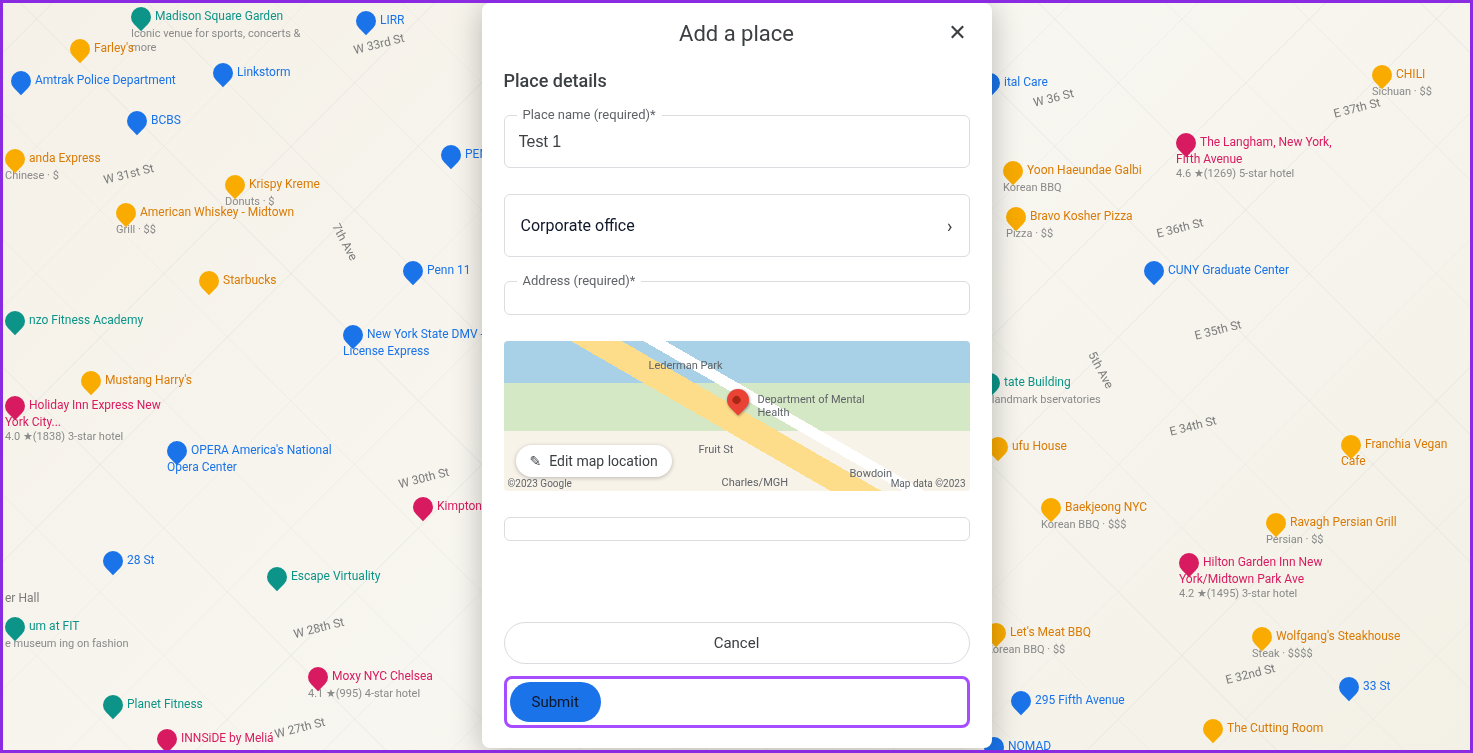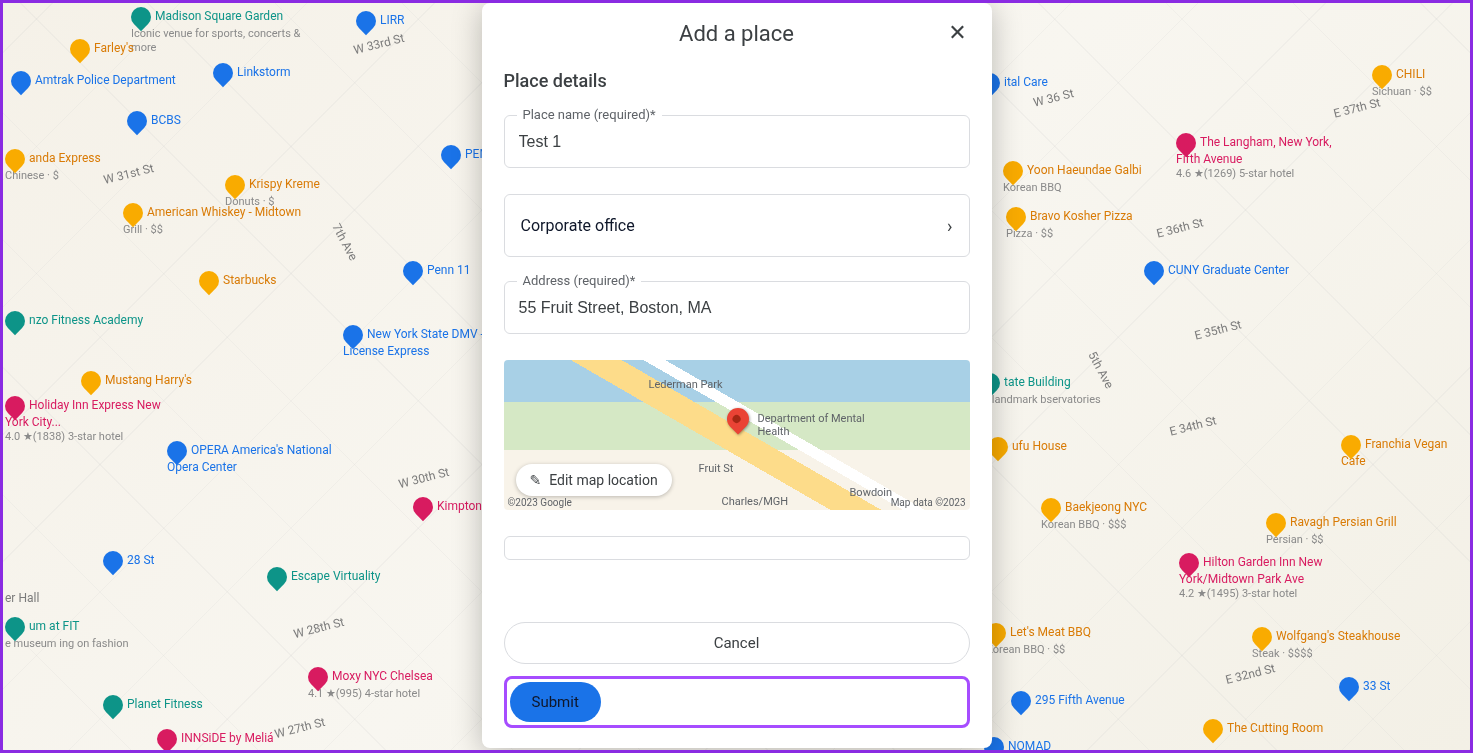--- a/index.html
+++ b/index.html
@@ -146,21 +146,21 @@
 <div class="map-bg">
   <div id="poi-layer">
       <div class="poi teal" style="left: 128px; top: 4px;"><span class="pin teal"></span><span>Madison Square Garden</span><br><span class="sub">Iconic venue for sports, concerts &amp; more</span></div>
       <div class="poi orange" style="left: 67px; top: 36px;"><span class="pin orange"></span><span>Farley's</span></div>
       <div class="poi blue" style="left: 8px; top: 68px;"><span class="pin blue"></span><span>Amtrak Police Department</span></div>
       <div class="poi blue" style="left: 210px; top: 60px;"><span class="pin blue"></span><span>Linkstorm</span></div>
       <div class="poi blue" style="left: 353px; top: 8px;"><span class="pin blue"></span><span>LIRR</span></div>
       <div class="poi blue" style="left: 124px; top: 108px;"><span class="pin blue"></span><span>BCBS</span></div>
       <div class="poi orange" style="left: 2px; top: 146px;"><span class="pin orange"></span><span>anda Express</span><br><span class="sub">Chinese · $</span></div>
       <div class="poi orange" style="left: 222px; top: 172px;"><span class="pin orange"></span><span>Krispy Kreme</span><br><span class="sub">Donuts · $</span></div>
-      <div class="poi orange" style="left: 113px; top: 200px; margin-left: 7px;"><span class="pin orange"></span><span>American Whiskey - Midtown</span><br><span class="sub">Grill · $$</span></div>
+      <div class="poi orange" style="left: 113px; top: 200px;"><span class="pin orange"></span><span>American Whiskey - Midtown</span><br><span class="sub">Grill · $$</span></div>
       <div class="poi orange" style="left: 196px; top: 268px;"><span class="pin orange"></span><span>Starbucks</span></div>
       <div class="poi teal" style="left: 2px; top: 308px;"><span class="pin teal"></span><span>nzo Fitness Academy</span></div>
       <div class="poi blue" style="left: 340px; top: 322px;"><span class="pin blue"></span><span>New York State DMV - License Express</span></div>
       <div class="poi orange" style="left: 78px; top: 368px;"><span class="pin orange"></span><span>Mustang Harry's</span></div>
       <div class="poi pink" style="left: 2px; top: 393px;"><span class="pin pink"></span><span>Holiday Inn Express New York City...</span><br><span class="sub">4.0 ★(1838)  3-star hotel</span></div>
       <div class="poi blue" style="left: 164px; top: 438px;"><span class="pin blue"></span><span>OPERA America's National Opera Center</span></div>
       <div class="poi blue" style="left: 400px; top: 258px;"><span class="pin blue"></span><span>Penn 11</span></div>
       <div class="poi blue" style="left: 438px; top: 142px;"><span class="pin blue"></span><span>PEN</span></div>
       <div class="poi pink" style="left: 410px; top: 494px;"><span class="pin pink"></span><span>Kimpton</span></div>
       <div class="poi blue" style="left: 100px; top: 548px;"><span class="pin blue"></span><span>28 St</span></div>
@@ -222,21 +222,20 @@
       <input class="field-input" value="Test 1" style="">
     </div>
 
     <div class="select-row">
       <span class="select-text">Corporate office</span>
       <span class="chevron">›</span>
     </div>
 
     <div class="field">
       <span class="field-label">Address (required)*</span>
-      <input class="field-input" value="55 Fruit Street, Boston, MA" style="">
     </div>
 
     <div class="map-preview">
       <div class="roads"></div>
       <div class="preview-label" style="left:145px;top:18px;">Lederman Park</div>
       <div class="preview-label" style="left:254px;top:52px;max-width:110px;">Department of Mental Health</div>
       <div class="preview-label" style="left:195px;top:102px;">Fruit St</div>
       <div class="preview-label" style="left:218px;top:135px;">Charles/MGH</div>
       <div class="preview-label" style="left:346px;top:126px;">Bowdoin</div>
       <div class="red-pin"></div>

